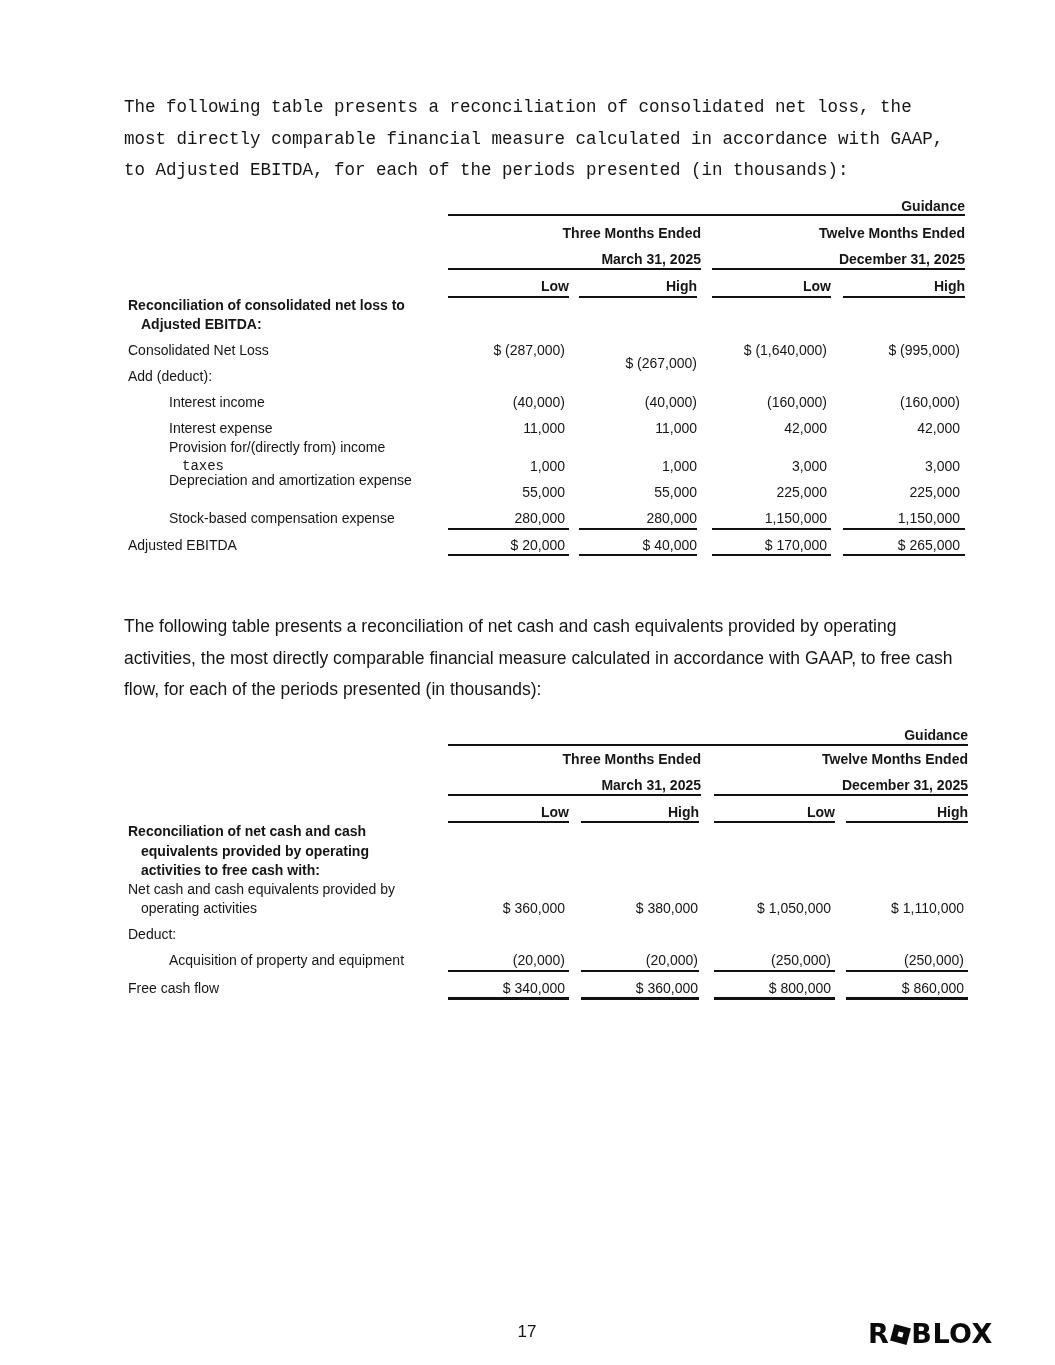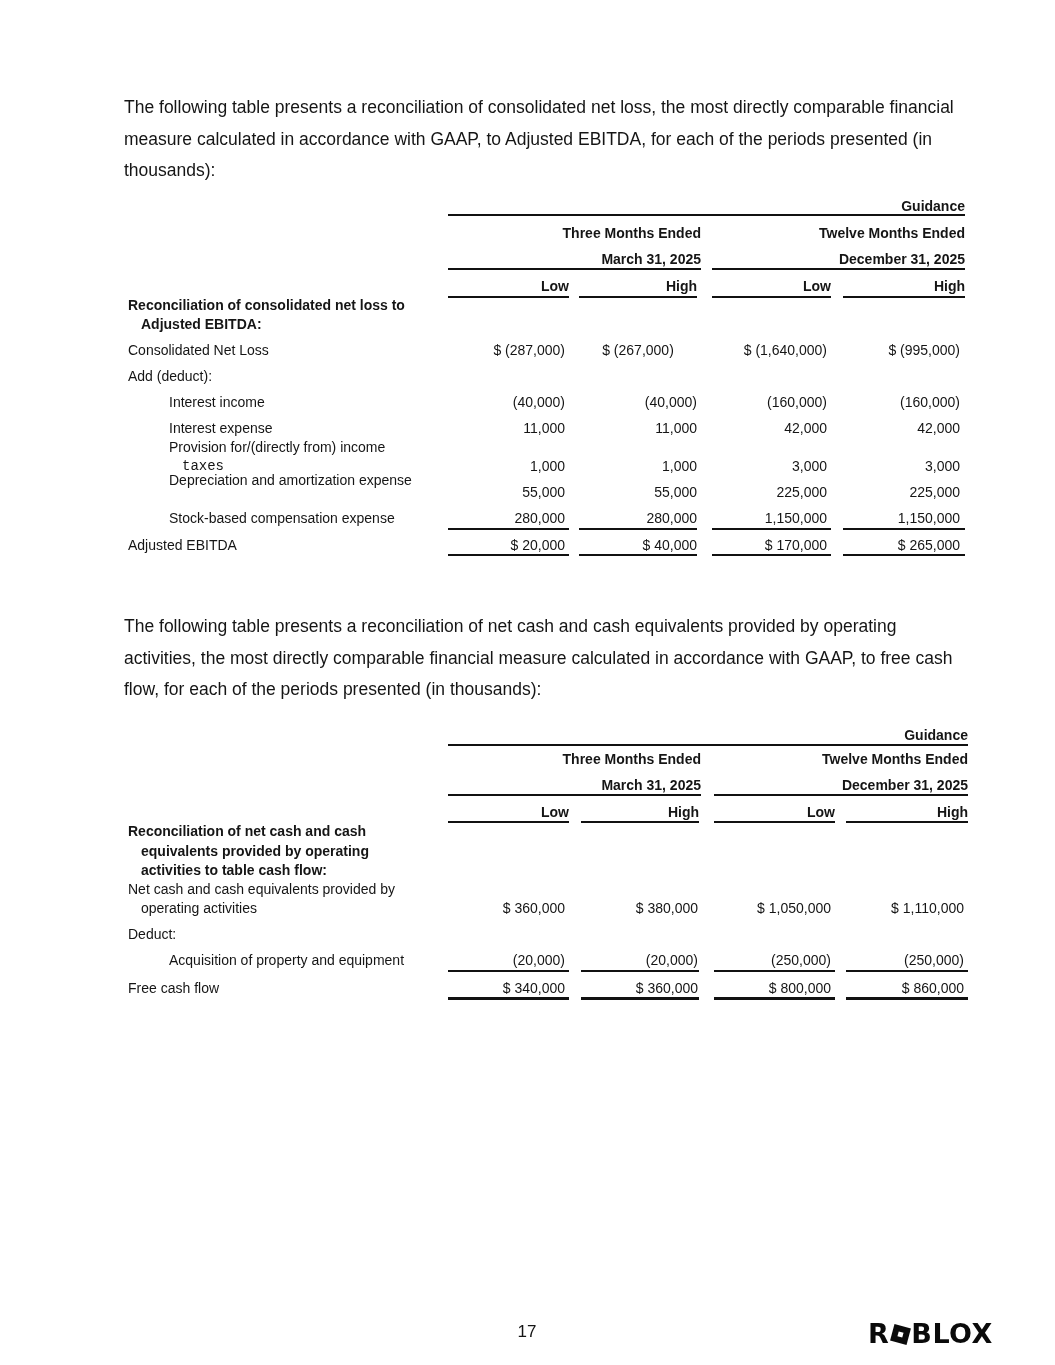--- a/index.html
+++ b/index.html
@@ -13,21 +13,21 @@
   .hr { position: absolute; height: 0; border-top: 2px solid #111111; }
   .hr.thick { border-top: 3px solid #111111; }
   .pagenum { position: absolute; left: 510px; top: 1322px; width: 34px; text-align: center; font-size: 17px; color: #151515; }
   .logo { position: absolute; left: 868px; top: 1319px; font-family: "DejaVu Sans", sans-serif; font-weight: bold; font-size: 27px; letter-spacing: 0.5px; color: #0a0a0a; line-height: 30px; display: flex; align-items: center; }
   .logo .o-mark { display: inline-block; width: 17px; height: 17px; background: #0a0a0a; transform: rotate(15deg); position: relative; margin: 0 2px 0 3px; }
   .logo .o-mark::after { content: ""; position: absolute; left: 6px; top: 6px; width: 5px; height: 5px; background: #fff; }
 </style>
 </head>
 <body>
 
-<p class="para" style="top:92px;">The following table presents a reconciliation of consolidated net loss, the most directly comparable financial measure calculated in accordance with GAAP, to Adjusted EBITDA, for each of the periods presented (in thousands):</p>
+<p class="para" style="top:92px;font-family:Liberation Mono, monospace;">The following table presents a reconciliation of consolidated net loss, the most directly comparable financial measure calculated in accordance with GAAP, to Adjusted EBITDA, for each of the periods presented (in thousands):</p>
 
 <div>
   <div class="t b c" style="left:448px; width:517px; top:198px;">Guidance</div>
   <div class="hr" style="left:448px; width:517px; top:214px;"></div>
 
   <div class="t b c" style="left:448px; width:253px; top:225px;">Three Months Ended</div>
   <div class="t b c" style="left:448px; width:253px; top:251px;">March 31, 2025</div>
   <div class="t b c" style="left:712px; width:253px; top:225px;">Twelve Months Ended</div>
   <div class="t b c" style="left:712px; width:253px; top:251px;">December 31, 2025</div>
   <div class="hr" style="left:448px; width:253px; top:268px;"></div>
@@ -41,21 +41,21 @@
   <div class="hr" style="left:579px; width:118px; top:296px;"></div>
   <div class="hr" style="left:712px; width:119px; top:296px;"></div>
   <div class="hr" style="left:843px; width:122px; top:296px;"></div>
 
   <div class="t b" style="left:128px; top:297px;">Reconciliation of consolidated net loss to</div>
   <div class="t b" style="left:141px; top:316px;">Adjusted EBITDA:</div>
 
   <div>
     <div class="t" style="left:128px; top:342px;">Consolidated Net Loss</div>
     <div class="t r" style="left:448px; width:117px; top:342px;">$ (287,000)</div>
-    <div class="t r" style="left:579px; width:118px; top:342px;text-align:center;">$ (267,000)</div>
+    <div class="t r" style="left:579px; width:118px; top:355px;">$ (267,000)</div>
     <div class="t r" style="left:712px; width:115px; top:342px;">$ (1,640,000)</div>
     <div class="t r" style="left:843px; width:117px; top:342px;">$ (995,000)</div>
   </div>
 
   <div>
     <div class="t" style="left:128px; top:368px;">Add (deduct):</div>
   </div>
 
   <div>
     <div class="t" style="left:169px; top:394px;">Interest income</div>
@@ -132,21 +132,21 @@
   <div class="t b c" style="left:581px; width:118px; top:804px;">High</div>
   <div class="t b c" style="left:714px; width:121px; top:804px;">Low</div>
   <div class="t b c" style="left:846px; width:122px; top:804px;">High</div>
   <div class="hr" style="left:448px; width:121px; top:821px;"></div>
   <div class="hr" style="left:581px; width:118px; top:821px;"></div>
   <div class="hr" style="left:714px; width:121px; top:821px;"></div>
   <div class="hr" style="left:846px; width:122px; top:821px;"></div>
 
   <div class="t b" style="left:128px; top:823px;">Reconciliation of net cash and cash</div>
   <div class="t b" style="left:141px; top:843px;">equivalents provided by operating</div>
-  <div class="t b" style="left:141px; top:862px;">activities to table cash flow:</div>
+  <div class="t b" style="left:141px; top:862px;">activities to free cash with:</div>
 
   <div>
     <div class="t" style="left:128px; top:881px;">Net cash and cash equivalents provided by</div>
     <div class="t" style="left:141px; top:900px;">operating activities</div>
     <div class="t r" style="left:448px; width:117px; top:900px;">$ 360,000</div>
     <div class="t r" style="left:581px; width:117px; top:900px;">$ 380,000</div>
     <div class="t r" style="left:714px; width:117px; top:900px;">$ 1,050,000</div>
     <div class="t r" style="left:846px; width:118px; top:900px;">$ 1,110,000</div>
   </div>
 

